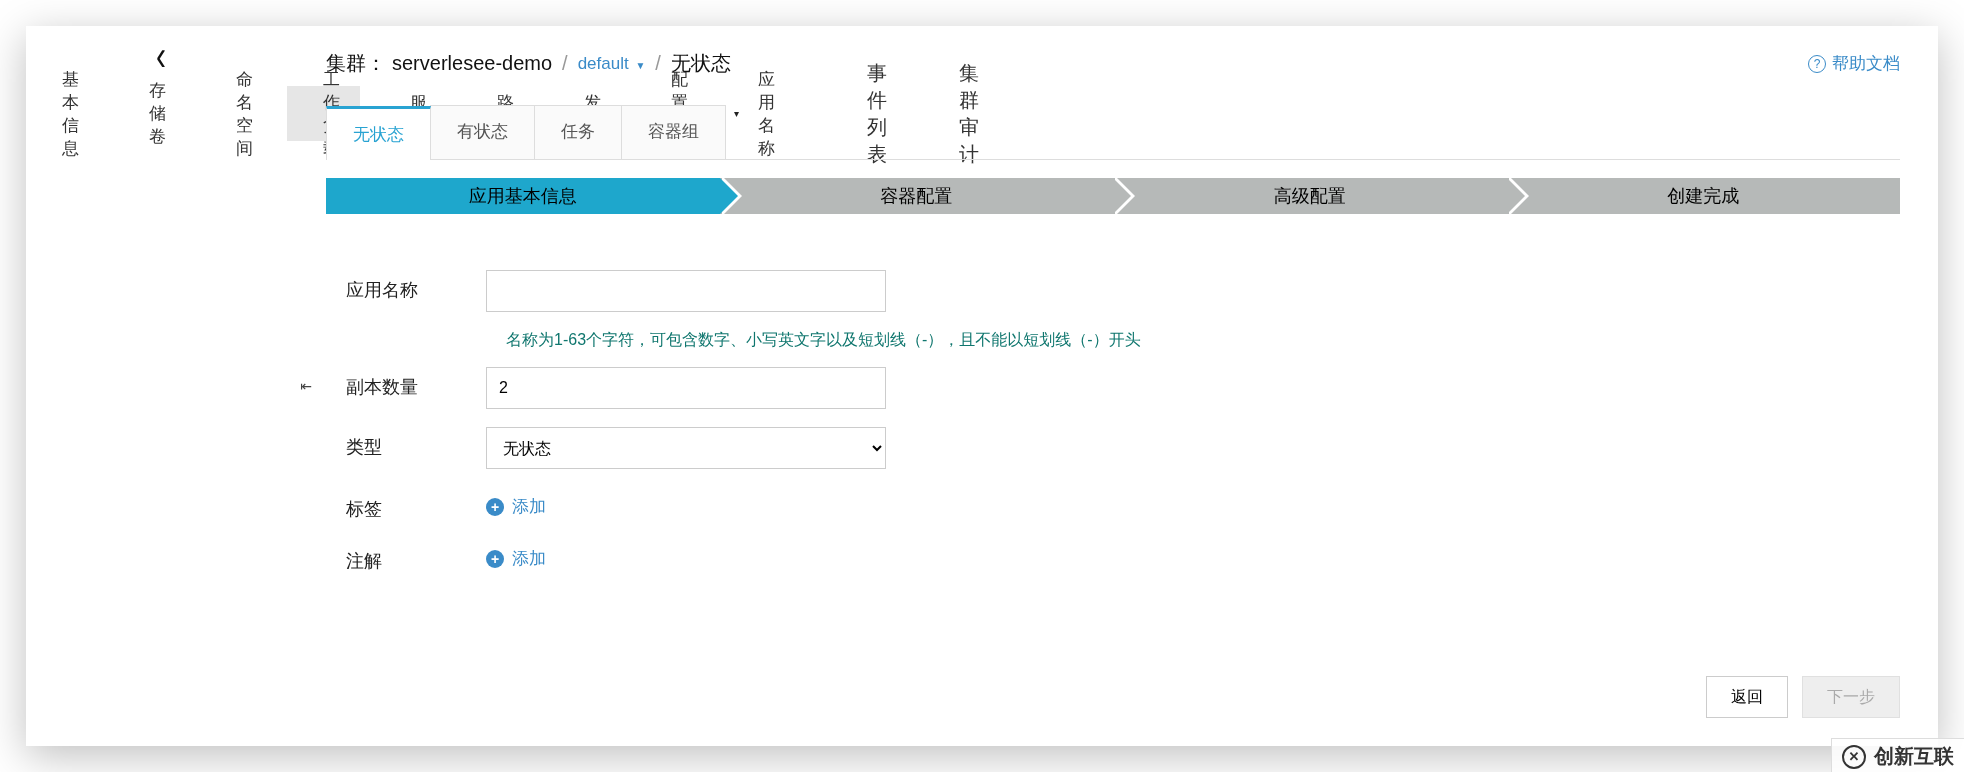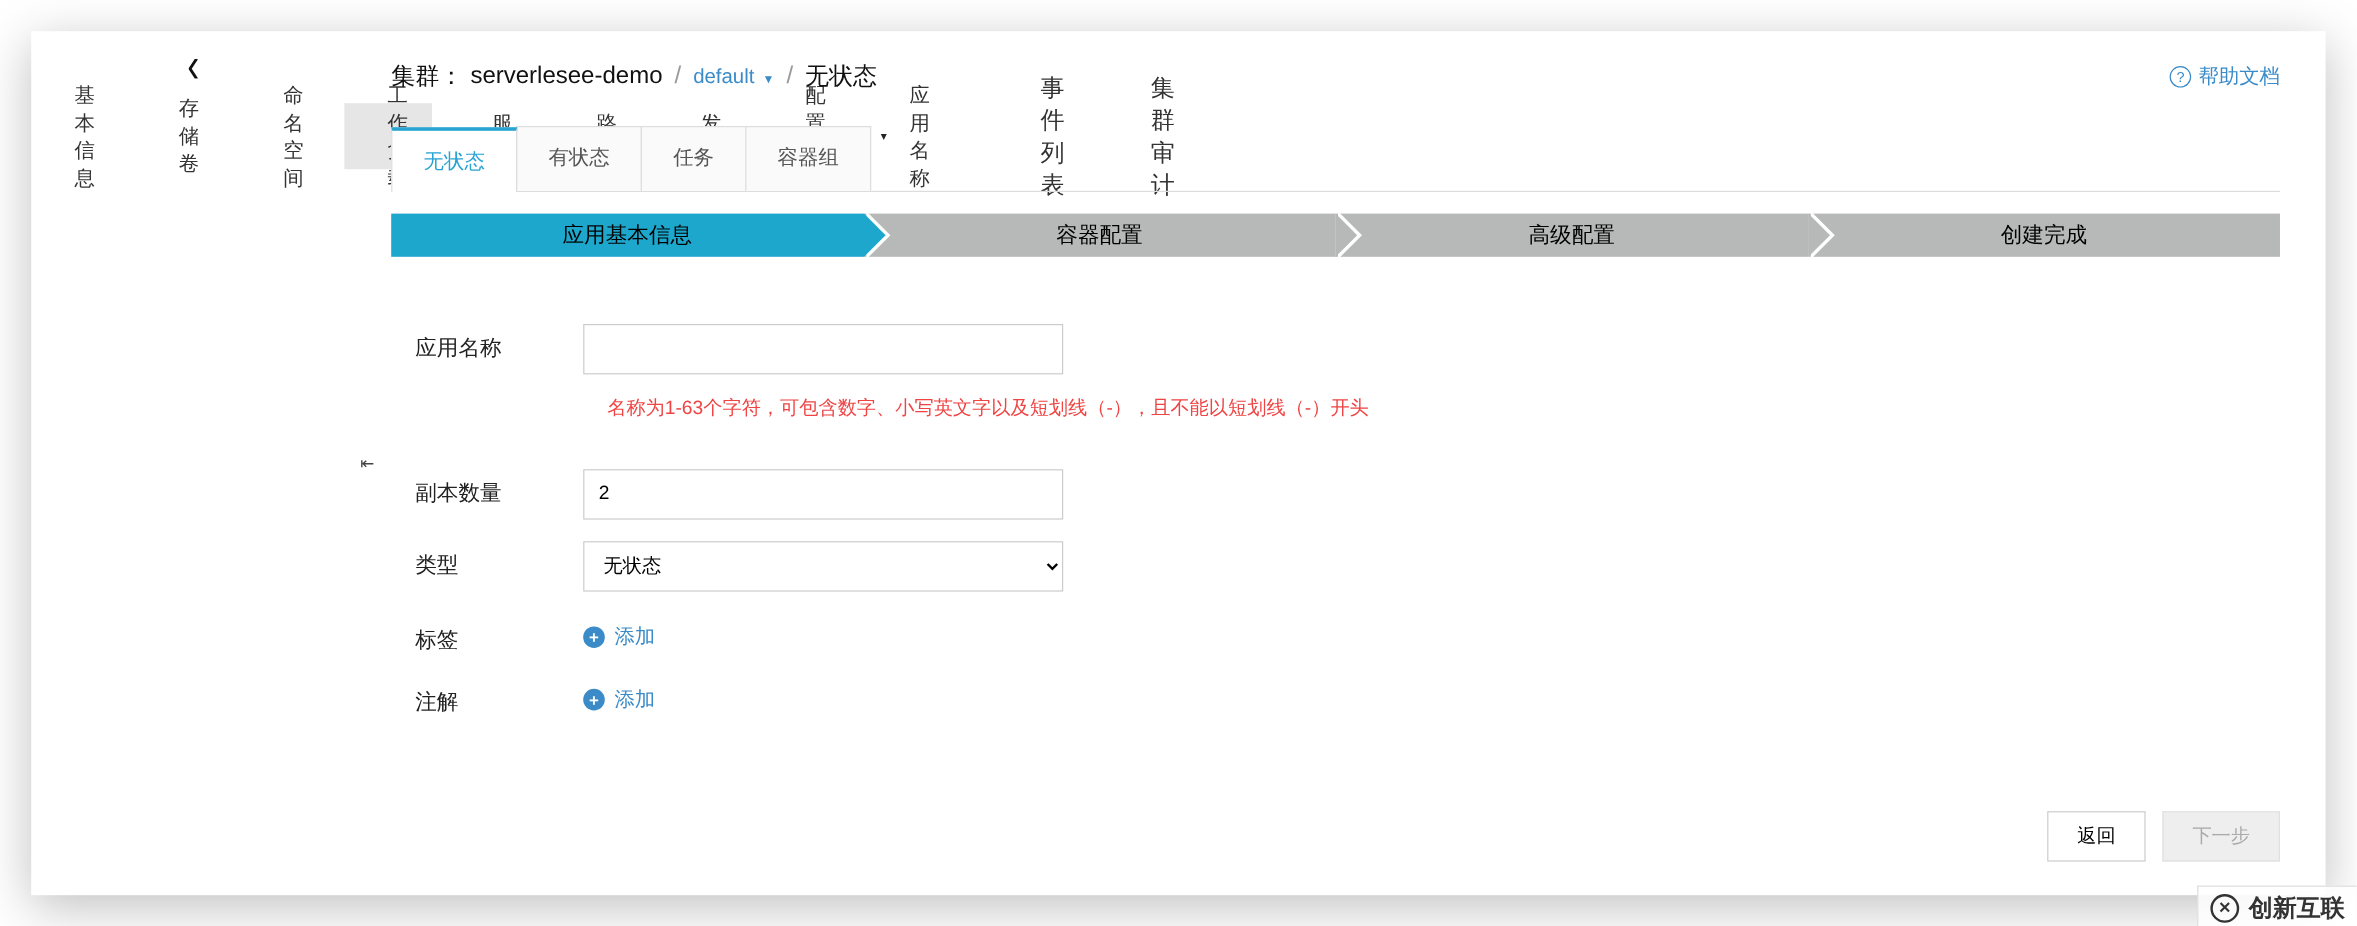--- a/index.html
+++ b/index.html
@@ -222,22 +222,22 @@
       height: 42px;
       border: 1px solid #ccc;
       padding: 0 12px;
       font-size: 16px;
       background: #fff;
       font-family: inherit;
     }
     .select-input { appearance: auto; }
     .hint {
       font-size: 16px;
-      color: #ef4444;
-      margin: 14px 0 40px 160px;
+      color: #0f766e;
+      margin: 14px 0 16px 160px;
     }
     .add-link {
       color: #3a8bc8;
       font-size: 17px;
       display: inline-flex;
       align-items: center;
       gap: 8px;
       cursor: pointer;
       padding-top: 6px;
     }

